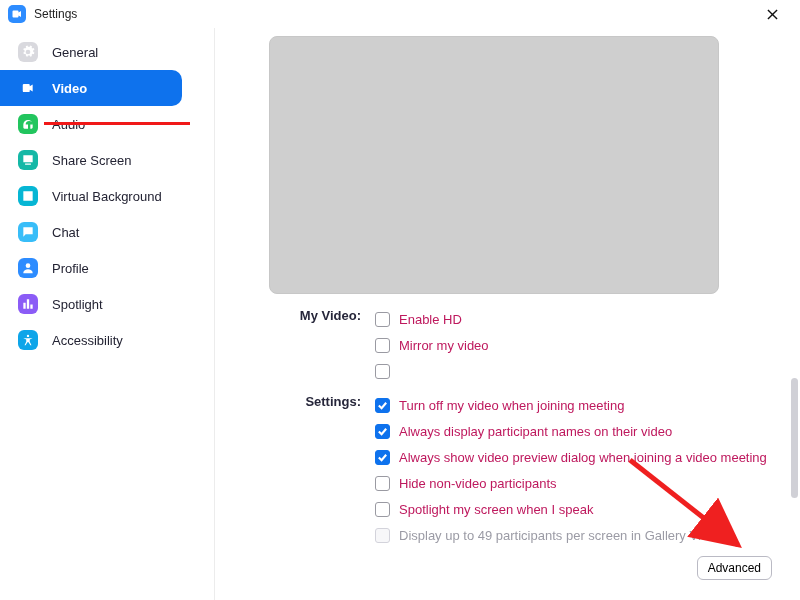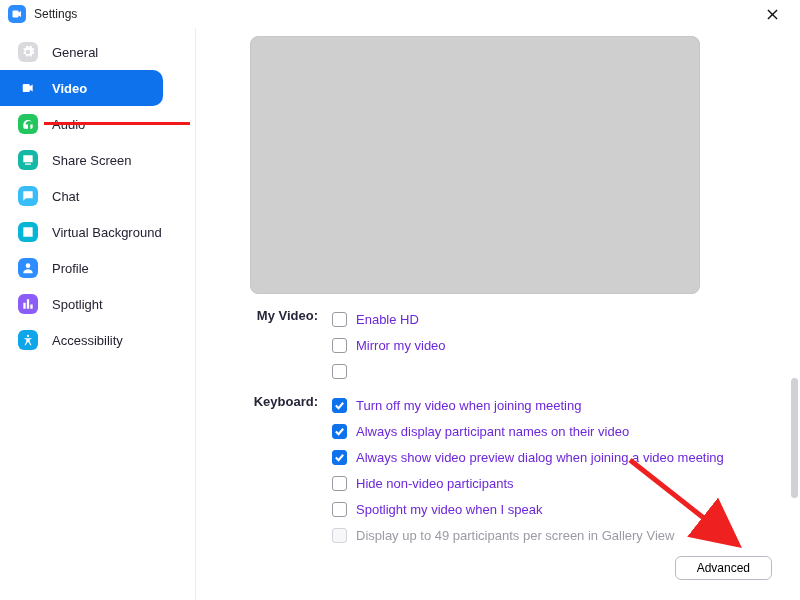--- a/index.html
+++ b/index.html
@@ -6,41 +6,41 @@
   html, body { width: 800px; height: 600px; font-family: "Segoe UI", Arial, sans-serif; font-size: 13px; color: #232333; background: #fff; overflow: hidden; }
   .window { width: 800px; height: 600px; position: relative; display: flex; flex-direction: column; justify-content: flex-end; }
   .titlebar { height: 28px; display: flex; align-items: center; padding: 0 8px; }
   .titlebar .app-icon { width: 18px; height: 18px; border-radius: 5px; background: #2D8CFF; display: flex; align-items: center; justify-content: center; margin-right: 8px; }
   .titlebar .app-icon svg { width: 12px; height: 12px; fill: #fff; }
   .titlebar .title { font-size: 12px; color: #222; }
   .titlebar .spacer { flex: 1; }
   .titlebar .close { width: 40px; height: 28px; display: flex; align-items: center; justify-content: center; cursor: pointer; }
   .titlebar .close svg { width: 11px; height: 11px; stroke: #111; stroke-width: 1.5; }
   .body { flex: 1; display: flex; position: relative; }
-  .sidebar { width: 196px; padding-top: 6px; border-right: 1px solid #ececec; position: relative; }
+  .sidebar { width: 215px; padding-top: 6px; border-right: 1px solid #ececec; position: relative; }
   .sidebar .item { display: flex; align-items: center; height: 36px; padding-left: 18px; gap: 14px; cursor: pointer; position: relative; }
   .sidebar .item .ic { width: 20px; height: 20px; border-radius: 6px; display: flex; align-items: center; justify-content: center; }
   .sidebar .item .ic svg { width: 14px; height: 14px; fill: #fff; }
   .sidebar .item.selected { background: #0E72ED; color: #fff; font-weight: 600; border-radius: 0 10px 10px 0; margin-right: 32px; }
   .sidebar .item.selected .ic svg { fill: #fff; }
   .sidebar .item .label { font-size: 13px; }
   .underline { position: absolute; left: 44px; top: 94px; width: 146px; height: 3px; background: #f01818; }
   .main { flex: 1; position: relative; }
   .preview { position: absolute; left: 54px; top: 8px; width: 450px; height: 258px; background: #cfcfcf; border-radius: 8px; border:1px solid #c7c7c7; }
-  .groups { position: absolute; left: 44px; top: 278px; right: 20px; }
+  .groups { position: absolute; left: 68px; top: 278px; right: 20px; }
   .group { display: flex; margin-bottom: 8px; }
   .group .glabel { width: 92px; text-align: right; font-weight: 700; color: #26263a; font-size: 13px; padding-top: 2px; padding-right: 14px; }
   .group .opts { flex: 1; }
-  .opt { display: flex; align-items: center; gap: 9px; height: 26px; font-size: 13px; color: #6d28d9; cursor: pointer; }
+  .opt { display: flex; align-items: center; gap: 9px; height: 26px; font-size: 13px; color: #be185d; cursor: pointer; }
   .opt.disabled { color: #9b9ba5; cursor: default; }
   .chk { width: 15px; height: 15px; border: 1.5px solid #9a9aa2; border-radius: 3px; background: #fff; display: flex; align-items: center; justify-content: center; flex-shrink: 0; }
   .chk.on { background: #0E72ED; border-color: #0E72ED; }
   .chk.on svg { width: 11px; height: 11px; stroke: #fff; stroke-width: 2.3; fill: none; }
   .opt.disabled .chk { border-color: #d3d3db; background:#f7f7f9; }
-  .adv { position: absolute; right: 28px; bottom: 20px; padding: 4px 21px; font-size: 12px; border: 1px solid #babac4; border-radius: 6px; background: #fff; cursor: pointer; }
+  .adv { position: absolute; right: 28px; bottom: 20px; padding: 4px 10px; font-size: 12px; border: 1px solid #babac4; border-radius: 6px; background: #fff; cursor: pointer; }
   .arrow { position: absolute; right: 30px; bottom: 30px; pointer-events: none; }
   .scroll-shadow { position: absolute; right: 2px; top: 350px; width: 7px; height: 120px; background: #d0d0d6; border-radius: 4px; }
   
   .bg-gray{background:#d9d9de;} .bg-green{background:#22c55e;} .bg-teal{background:#14b8a6;} .bg-blue{background:#0ea5e9;} .bg-cyan{background:#06b6d4;} .bg-cyan2{background:#0891b2;} .bg-ublue{background:#2D8CFF;} .bg-purple{background:#8b5cf6;} .bg-gray2{background:#6b7280;} .bg-sky{background:#38bdf8;}
 </style>
 </head>
 <body>
 
 <div class="window">
   <div class="titlebar">
@@ -87,34 +87,34 @@
       </div>
       <div class="item">
         <span class="ic bg-teal">
             <svg viewBox="0 0 24 24">
               <path d="M4 4h16v12H4V4zm3 14h10v2H7v-2zm5-12l4 4h-3v4h-2v-4H8l4-4z"></path>
             </svg>
           </span>
         <span class="label">Share Screen</span>
       </div>
       <div class="item">
+        <span class="ic bg-cyan">
+            <svg viewBox="0 0 24 24">
+              <path d="M4 4h16v16H4V4zm4 12l3-4 2 3 3-5 4 6H8z"></path>
+            </svg>
+          </span>
+        <span class="label">Virtual Background</span>
+      </div>
+      <div class="item">
         <span class="ic bg-sky">
             <svg viewBox="0 0 24 24">
               <path d="M4 4h16v12H8l-4 4V4z"></path>
             </svg>
           </span>
         <span class="label">Chat</span>
-      </div>
-      <div class="item">
-        <span class="ic bg-cyan">
-            <svg viewBox="0 0 24 24">
-              <path d="M4 4h16v16H4V4zm4 12l3-4 2 3 3-5 4 6H8z"></path>
-            </svg>
-          </span>
-        <span class="label">Virtual Background</span>
       </div>
       <div class="item">
         <span class="ic bg-ublue">
             <svg viewBox="0 0 24 24">
               <circle cx="12" cy="8" r="4"></circle>
               <path d="M4 20c0-4 4-6 8-6s8 2 8 6v1H4v-1z"></path>
             </svg>
           </span>
         <span class="label">Profile</span>
       </div>
@@ -152,21 +152,21 @@
             <label class="opt">
                 <span class="chk"></span>
                 <span>Mirror my video</span>
               </label>
             <label class="opt">
                 <span class="chk"></span>
               </label>
           </div>
         </div>
         <div class="group">
-          <div class="glabel">Keyboard:</div>
+          <div class="glabel">Settings:</div>
           <div class="opts">
             <label class="opt">
                 <span class="chk on">
                   <svg viewBox="0 0 12 12">
                     <polyline points="2,6 5,9 10,3"></polyline>
                   </svg>
                 </span>
                 <span>Turn off my video when joining meeting</span>
               </label>
             <label class="opt">
@@ -184,21 +184,21 @@
                   </svg>
                 </span>
                 <span>Always show video preview dialog when joining a video meeting</span>
               </label>
             <label class="opt">
                 <span class="chk"></span>
                 <span>Hide non-video participants</span>
               </label>
             <label class="opt">
                 <span class="chk"></span>
-                <span>Spotlight my video when I speak</span>
+                <span>Spotlight my screen when I speak</span>
               </label>
             <label class="opt disabled">
                 <span class="chk"></span>
                 <span>Display up to 49 participants per screen in Gallery View</span>
               </label>
           </div>
         </div>
       </div>
 
       <button class="adv">Advanced</button>

